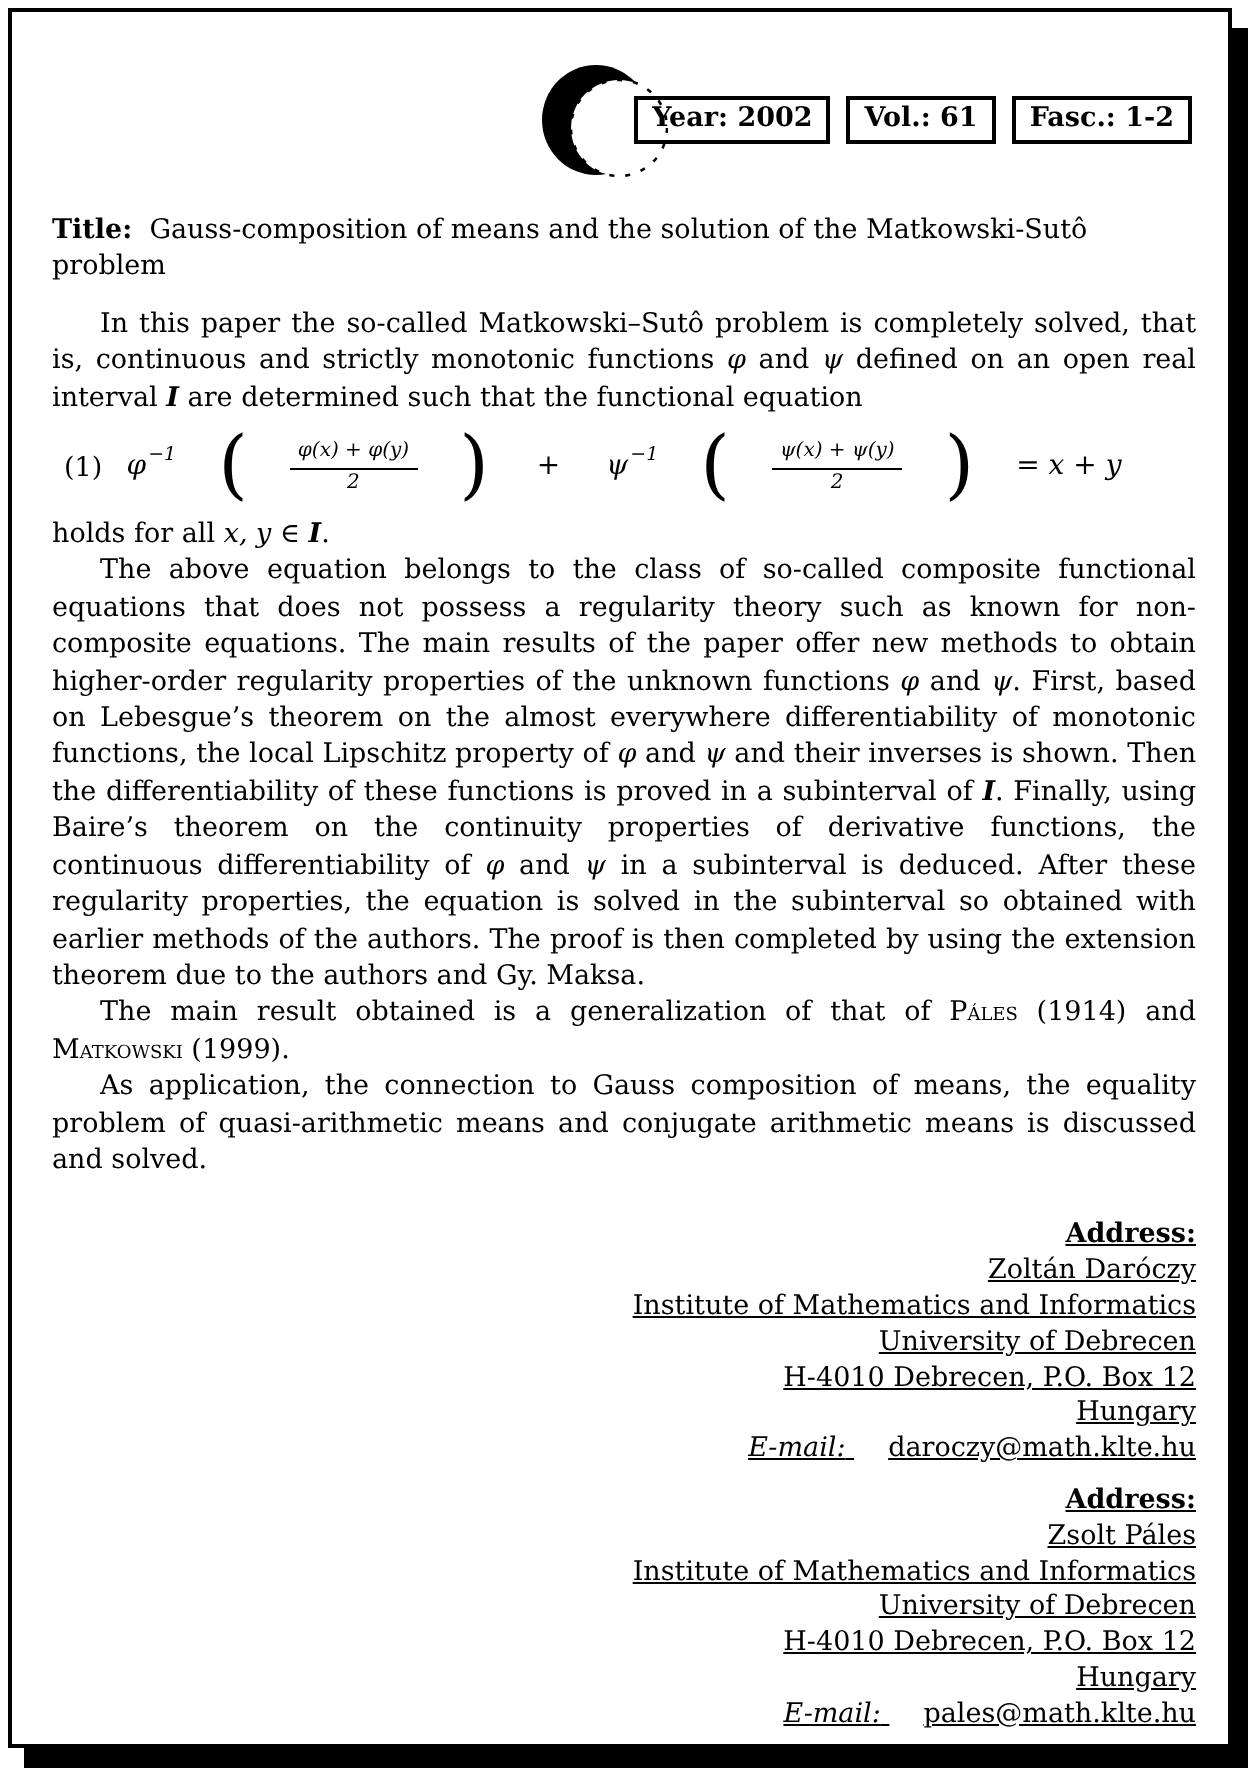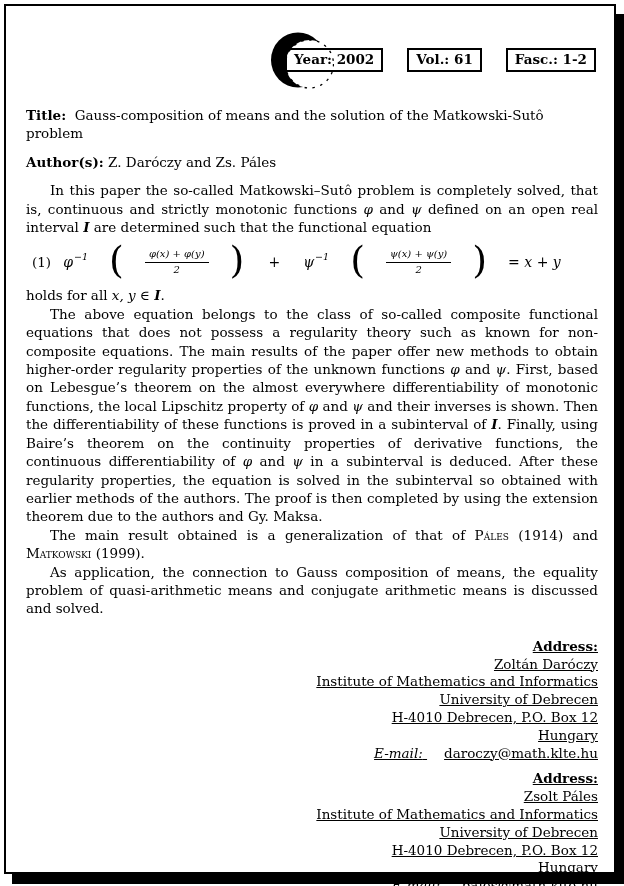--- a/index.html
+++ b/index.html
@@ -31,21 +31,21 @@
   .logo {
     position: absolute;
     left: 244px;
     top: 0;
   }
   .badges {
     position: absolute;
     right: 2px;
     top: 16px;
     display: flex;
-    gap: 24px;
+    gap: 8px;
   }
   .badge {
     border: 2px solid #000;
     padding: 0 7px 1px 7px;
     font-weight: bold;
     font-size: 13.5px;
     line-height: 19px;
     white-space: nowrap;
   }
   .content {
@@ -133,21 +133,20 @@
       </div>
       <div class="badge">
         <span>Fasc.: 1-2</span>
       </div>
     </div>
   </div>
 
   <div class="content">
 
     <p class="meta-line"><span class="s-b">Title:</span><span>  Gauss-composition of means and the solution of the Matkowski-Sutô problem</span></p>
-    <p class="meta-line"><span class="s-b">Author(s):</span><span> Z. Daróczy and Zs. Páles</span></p>
 
     <div class="abstract">
       <p class="para indent"><span>In this paper the so-called Matkowski–Sutô problem is completely solved, that is, continuous and strictly monotonic functions </span><span class="s-i">φ</span><span> and </span><span class="s-i">ψ</span><span> defined on an open real interval </span><span class="s-bi">I</span><span> are determined such that the functional equation</span></p>
 
       <div class="equation-row">
         <span class="eq-num">(1)</span>
         <span class="eq-body">
           <span><span>φ</span><sup>−1</sup></span>
           <span class="bigp">(</span>
           <span class="frac">

